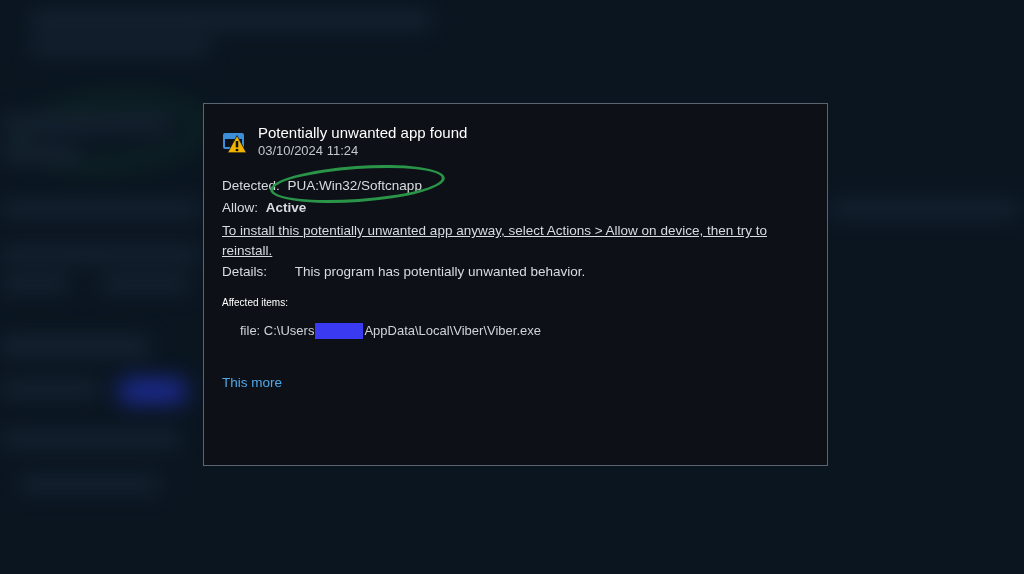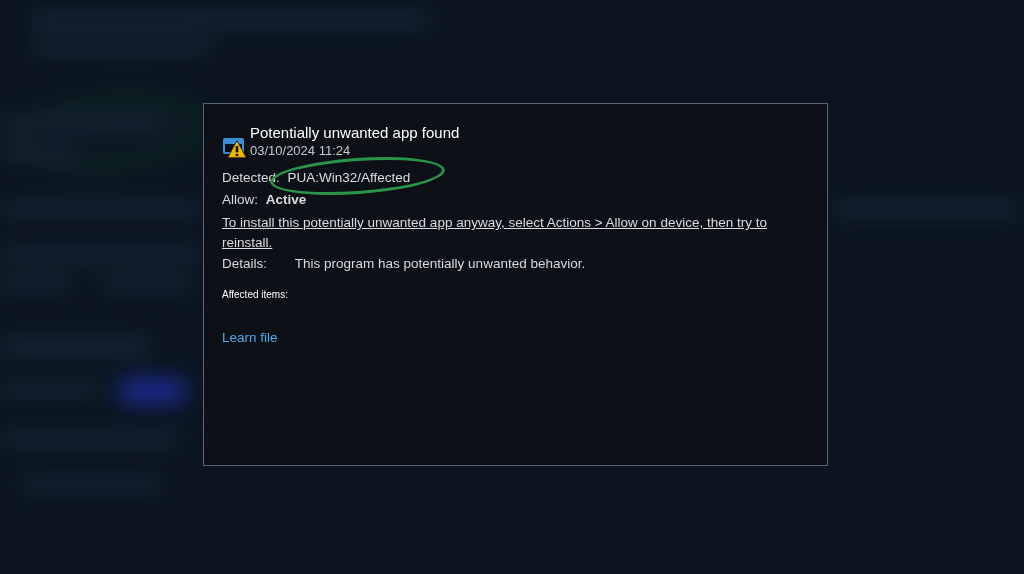--- a/index.html
+++ b/index.html
@@ -50,23 +50,23 @@
       top: 103px;
       width: 625px;
       height: 363px;
       background: #0d1117;
       border: 1px solid #5a6572;
       padding: 20px 18px;
       color: #e0e3e6;
     }
     .dialog-header {
       display: flex;
-      align-items: flex-end;
-      gap: 4px;
-      margin-bottom: 10px;
+      align-items: center;
+      gap: 12px;
+      margin-bottom: 18px;
     }
     .shield-icon {
       position: relative;
       width: 24px;
       height: 22px;
       flex-shrink: 0;
       margin-top: 2px;
     }
     .shield-icon svg {
       width: 24px;
@@ -205,33 +205,36 @@
     </div>
     <div class="title-block">
       <div class="title">Potentially unwanted app found</div>
       <div class="timestamp">03/10/2024 11:24</div>
     </div>
   </div>
 
   <div class="body">
     <div class="detected-row">
       <span class="label">Detected:</span>
-      <span class="detected-value">PUA:Win32/Affected</span>
+      <span class="detected-value">PUA:Win32/Softcnapp</span>
       <div class="highlight-ellipse"></div>
     </div>
     <div class="status-row">
       <span class="label">Allow:</span>
       <span style="margin-left:4px;font-weight:bold;">Active</span>
     </div>
     <div class="hint">To install this potentially unwanted app anyway, select Actions &gt; Allow on device, then try to reinstall.</div>
 
     <div class="details-row">
       <span class="label">Details:</span>
       <span class="dv">This program has potentially unwanted behavior.</span>
     </div>
 
     <div class="affected-heading">Affected items:</div>
 
-
-
-    <div class="learn-more">Learn file</div>
+    <div class="affected-item">
+      <span>file: C:\Users</span><span class="redacted"></span><span>AppData\Local\Viber\Viber.exe</span>
+    </div>
+
+
+    <div class="learn-more">This more</div>
   </div>
 </div>
 
 </body></html>

